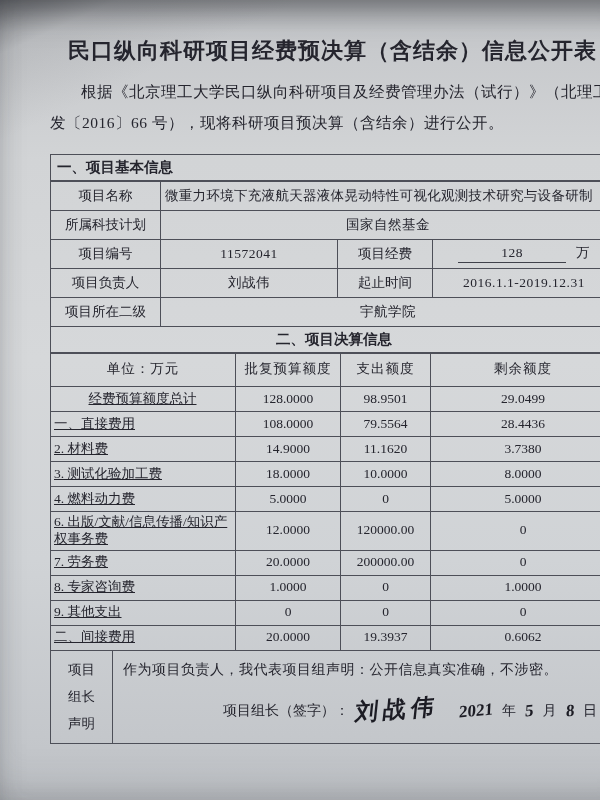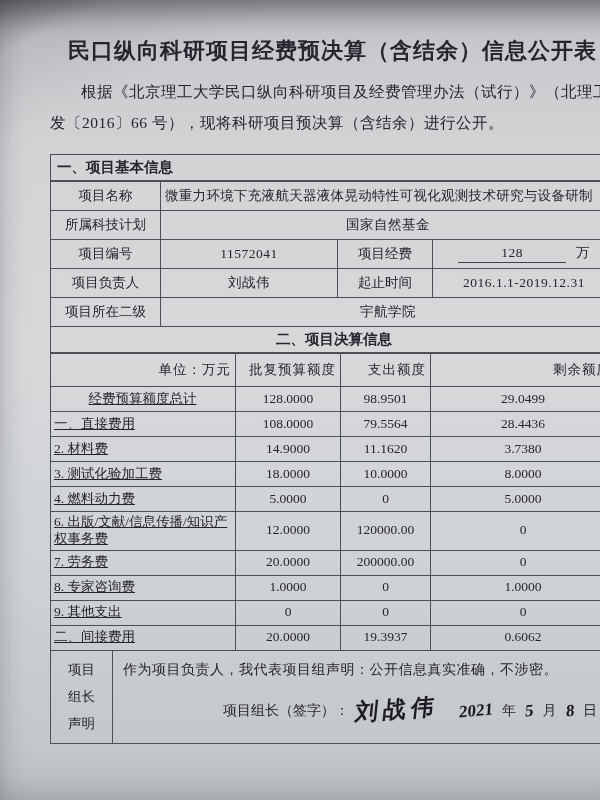--- a/index.html
+++ b/index.html
@@ -53,21 +53,21 @@
   .lbl { text-align: center; }
   .val { text-align: center; letter-spacing: 0.5px; }
   .val.left { text-align: left; letter-spacing: 0.3px; }
   .tbl-a td { height: 24px; border-radius: 11px; }
   .uline {
     display: inline-block; min-width: 96px; text-align: center;
     border-bottom: 1px solid #3f414a; padding: 0 6px;
   }
   .unit { margin-left: 10px; }
 
-  .tbl-b th { height: 28px; text-align: right; letter-spacing: 1px; }
+  .tbl-b th { height: 28px; text-align: center; letter-spacing: 1px; font-family: Liberation Mono, monospace; }
   .tbl-b td { height: 20px; text-align: center; }
   .tbl-b td.item { text-align: left; padding-left: 3px; text-decoration: underline; }
   .tbl-b td.item.center { text-align: center; }
 
   .tbl-c .side {
     text-align: center; line-height: 2.0; font-size: 13.5px;
     vertical-align: middle;
   }
   .tbl-c .body-cell { vertical-align: top; padding: 8px 8px 6px 10px; height: 78px; }
   .decl { font-size: 14px; letter-spacing: 0.5px; margin: 2px 0 18px; }

